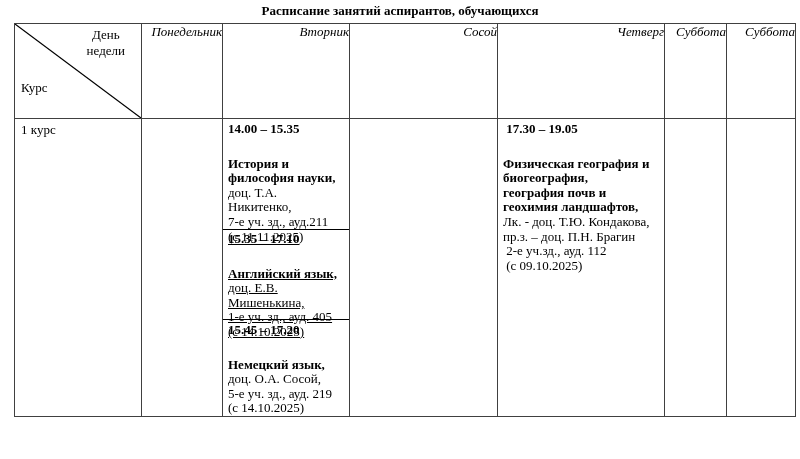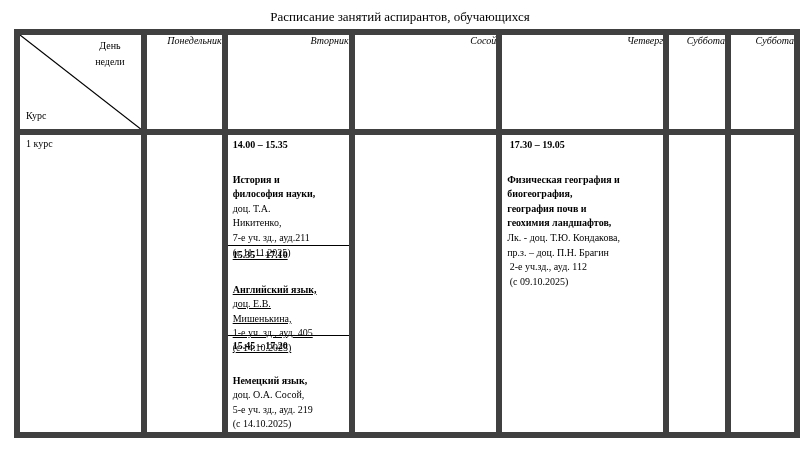--- a/index.html
+++ b/index.html
@@ -10,38 +10,38 @@
   .page {
     position: relative;
     width: 800px;
     height: 459px;
     background: #ffffff;
     color: #000000;
     font-family: "Liberation Serif", "DejaVu Serif", serif;
     overflow: hidden;
   }
   .title-block {
-    padding-top: 9px;
+    padding-top: 3px;
     text-align: center;
-    font-weight: normal;
+    font-weight: bold;
     font-size: 13px;
     line-height: 16px;
   }
   table.schedule {
     border-collapse: collapse;
     table-layout: fixed;
     margin-left: 14px;
     margin-top: 4px;
   }
   table.schedule th,
   table.schedule td {
-    border: 6px solid #404040;
+    border: 1px solid #404040;
     vertical-align: top;
     padding: 0;
-    font-size: 10px;
+    font-size: 13px;
     font-weight: normal;
     overflow: hidden;
   }
   tr.header-row th { height: 94px; }
   tr.body-row td  { height: 294px; }
   .day-header {
     text-align: right;
     padding-top: 2px;
     font-style: italic;
   }
@@ -55,21 +55,21 @@
     position: absolute;
     top: 3px;
     right: 16px;
     text-align: center;
     white-space: pre;
     line-height: 16px;
   }
   .corner-course {
     position: absolute;
     left: 6px;
-    bottom: 8px;
+    bottom: 22px;
   }
   .course-cell {
     font-weight: bold;
     padding: 3px 0 0 6px !important;
     margin-left: 32px;
   }
   .tuesday-cell { padding: 0 !important; }
   .lesson-block {
     box-sizing: border-box;
     padding: 3px 1px 0 5px;

